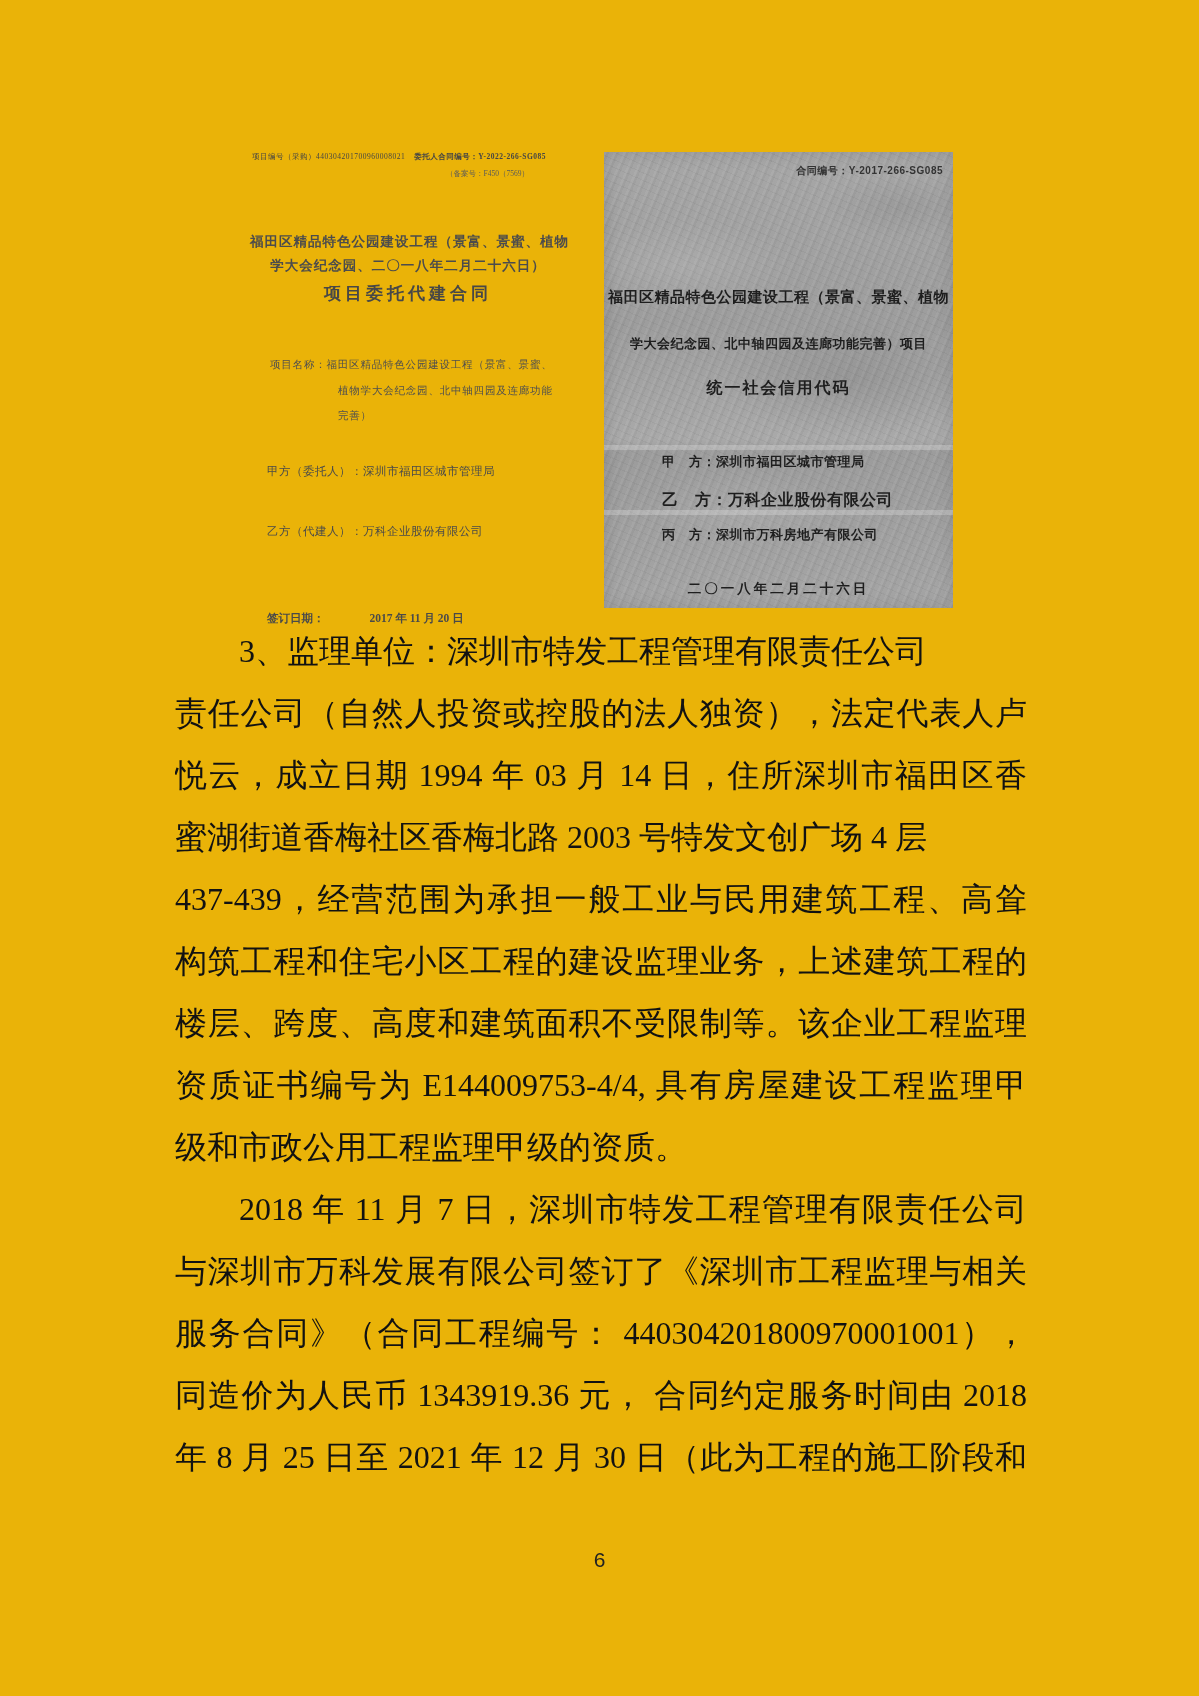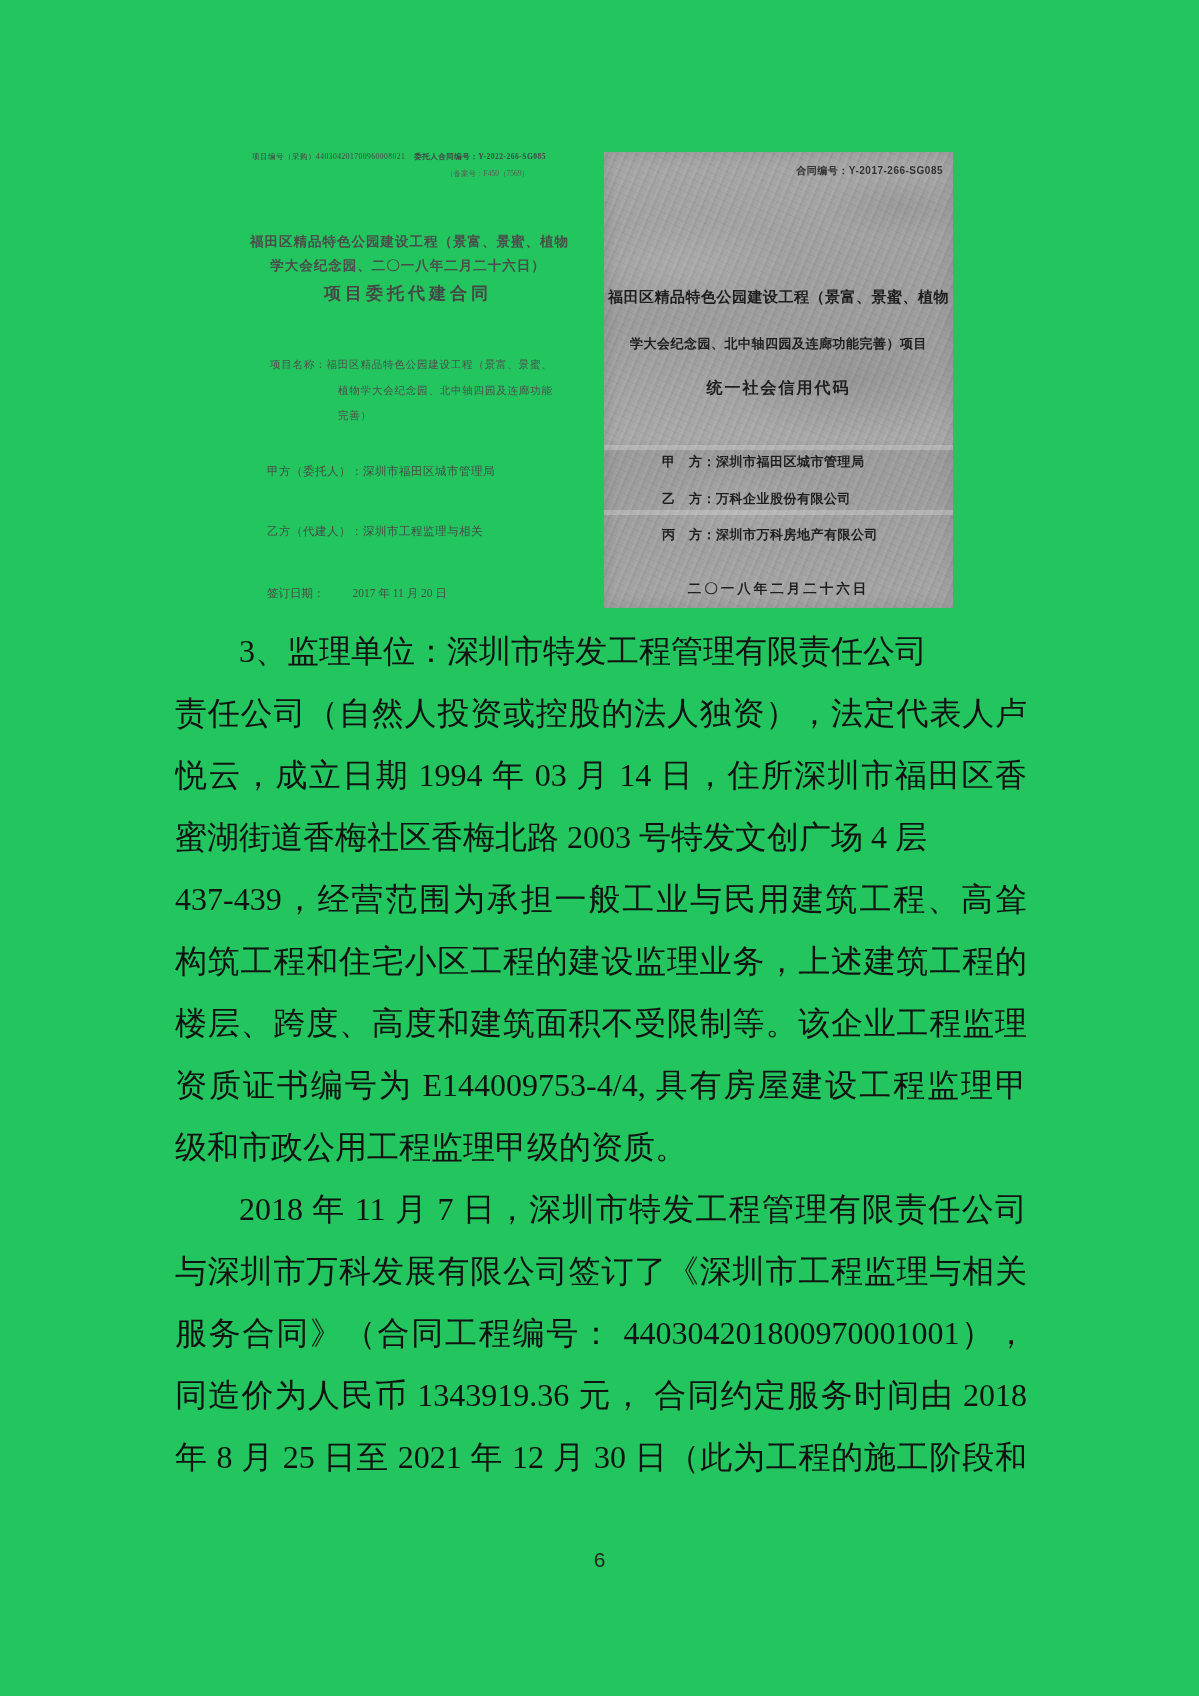--- a/index.html
+++ b/index.html
@@ -1,35 +1,35 @@
 <!DOCTYPE html>
 <html><head>
 <meta charset="utf-8">
 <style>
   html,body{margin:0;padding:0;background:#e8e8e8;}
   .page{
-    position:relative;width:1199px;height:1696px;background:#22c55e;
+    position:relative;width:1199px;height:1696px;background:#eab308;
     font-family:"Liberation Serif","DejaVu Serif",serif;color:#111;
     overflow:hidden;margin:0 auto;
   }
   
   .doc-left{position:absolute;left:250px;top:145px;width:316px;height:470px;color:#4f4f4f;}
   .doc-left>div{position:absolute;white-space:nowrap;}
   .dl-meta{left:2px;top:7px;font-size:7.5px;letter-spacing:.5px;display:flex;gap:9px;color:#454545;}
   .dl-meta .b{font-weight:700;}
   .dl-meta2{left:196px;top:24px;font-size:7.5px;color:#5a5a5a;}
   .dl-t1{left:0;top:88px;width:316px;text-align:center;font-size:13.5px;font-weight:600;letter-spacing:1px;color:#4c4c4c;}
   .dl-t2{left:0;top:112px;width:316px;text-align:center;font-size:13.5px;font-weight:600;letter-spacing:1px;color:#4c4c4c;}
   .dl-t3{left:0;top:137px;width:316px;text-align:center;font-size:17px;font-weight:700;letter-spacing:4px;color:#474747;}
   .dl-proj1{left:20px;top:213px;font-size:10.5px;letter-spacing:.8px;}
   .dl-proj2{left:88px;top:239px;font-size:10.5px;letter-spacing:.8px;}
   .dl-proj3{left:88px;top:264px;font-size:10.5px;letter-spacing:.8px;}
   .dl-pa{left:17px;top:319px;font-size:11.5px;letter-spacing:.5px;color:#4a4a4a;}
   .dl-pb{left:17px;top:379px;font-size:11.5px;letter-spacing:.5px;color:#4a4a4a;}
-  .dl-sign{left:17px;top:441px;font-size:11.5px;color:#4a4a4a;display:flex;gap:28px;}
+  .dl-sign{left:17px;top:466px;font-size:11.5px;color:#4a4a4a;display:flex;gap:45px;font-weight:bold;}
   
   .doc-right{
     position:absolute;left:604px;top:152px;width:349px;height:456px;
     color:#1e1e1e;font-family:"Liberation Sans","DejaVu Sans",sans-serif;
     background-color:#a2a2a2;
     background-image:
       radial-gradient(ellipse 180px 70px at 22% 25%, rgba(255,255,255,.10), transparent 65%),
       radial-gradient(ellipse 200px 90px at 70% 50%, rgba(0,0,0,.08), transparent 65%),
       radial-gradient(ellipse 150px 60px at 40% 78%, rgba(255,255,255,.09), transparent 65%),
       radial-gradient(ellipse 120px 50px at 85% 12%, rgba(0,0,0,.06), transparent 65%),
@@ -39,21 +39,21 @@
     box-shadow:inset 0 0 18px rgba(0,0,0,.12);
   }
   .doc-right::before,.doc-right::after{content:"";position:absolute;left:0;width:100%;height:5px;background:rgba(255,255,255,.22);}
   .doc-right::before{top:293px;} .doc-right::after{top:358px;}
   .doc-right>div{position:absolute;white-space:nowrap;}
   .dr-no{right:10px;top:12px;font-size:10px;font-weight:700;letter-spacing:.5px;color:#333;margin-left:42px;}
   .dr-t1{left:0;top:136px;width:100%;text-align:center;font-size:15px;font-weight:700;letter-spacing:.5px;}
   .dr-t2{left:0;top:183px;width:100%;text-align:center;font-size:13px;font-weight:700;letter-spacing:.5px;}
   .dr-t3{left:0;top:226px;width:100%;text-align:center;font-size:16px;font-weight:700;letter-spacing:2px;}
   .dr-pa{left:58px;top:301px;font-size:13px;font-weight:700;letter-spacing:.5px;}
-  .dr-pb{left:58px;top:338px;font-size:13px;font-weight:700;letter-spacing:.5px;}
+  .dr-pb{left:58px;top:338px;font-size:16px;font-weight:700;letter-spacing:.5px;}
   .dr-pc{left:58px;top:374px;font-size:13px;font-weight:700;letter-spacing:.5px;}
   .dr-date{left:0;top:428px;width:100%;text-align:center;font-size:13.5px;font-weight:700;letter-spacing:3px;}
   
   .body-text{position:absolute;left:175px;top:620px;width:852px;}
   .bline{
     height:62px;line-height:62px;font-size:32px;color:#121212;
     overflow:hidden;text-align:left;
   }
   .bline.fill{text-align:justify;text-align-last:justify;}
   .bline.indent{text-indent:2em;}
@@ -71,21 +71,21 @@
       <span class="b">委托人合同编号：Y-2022-266-SG085</span>
     </div>
     <div class="dl-meta2">（备案号：F450（7569）</div>
     <div class="dl-t1">福田区精品特色公园建设工程（景富、景蜜、植物</div>
     <div class="dl-t2">学大会纪念园、二〇一八年二月二十六日）</div>
     <div class="dl-t3">项目委托代建合同</div>
     <div class="dl-proj1">项目名称：福田区精品特色公园建设工程（景富、景蜜、</div>
     <div class="dl-proj2">植物学大会纪念园、北中轴四园及连廊功能</div>
     <div class="dl-proj3">完善）</div>
     <div class="dl-pa">甲方（委托人）：深圳市福田区城市管理局</div>
-    <div class="dl-pb">乙方（代建人）：深圳市工程监理与相关</div>
+    <div class="dl-pb">乙方（代建人）：万科企业股份有限公司</div>
     <div class="dl-sign">
       <span>签订日期：</span>
       <span>2017 年 11 月 20 日</span>
     </div>
   </section>
 
   <section class="doc-right">
     <div class="dr-no">合同编号：Y-2017-266-SG085</div>
     <div class="dr-t1">福田区精品特色公园建设工程（景富、景蜜、植物</div>
     <div class="dr-t2">学大会纪念园、北中轴四园及连廊功能完善）项目</div>

